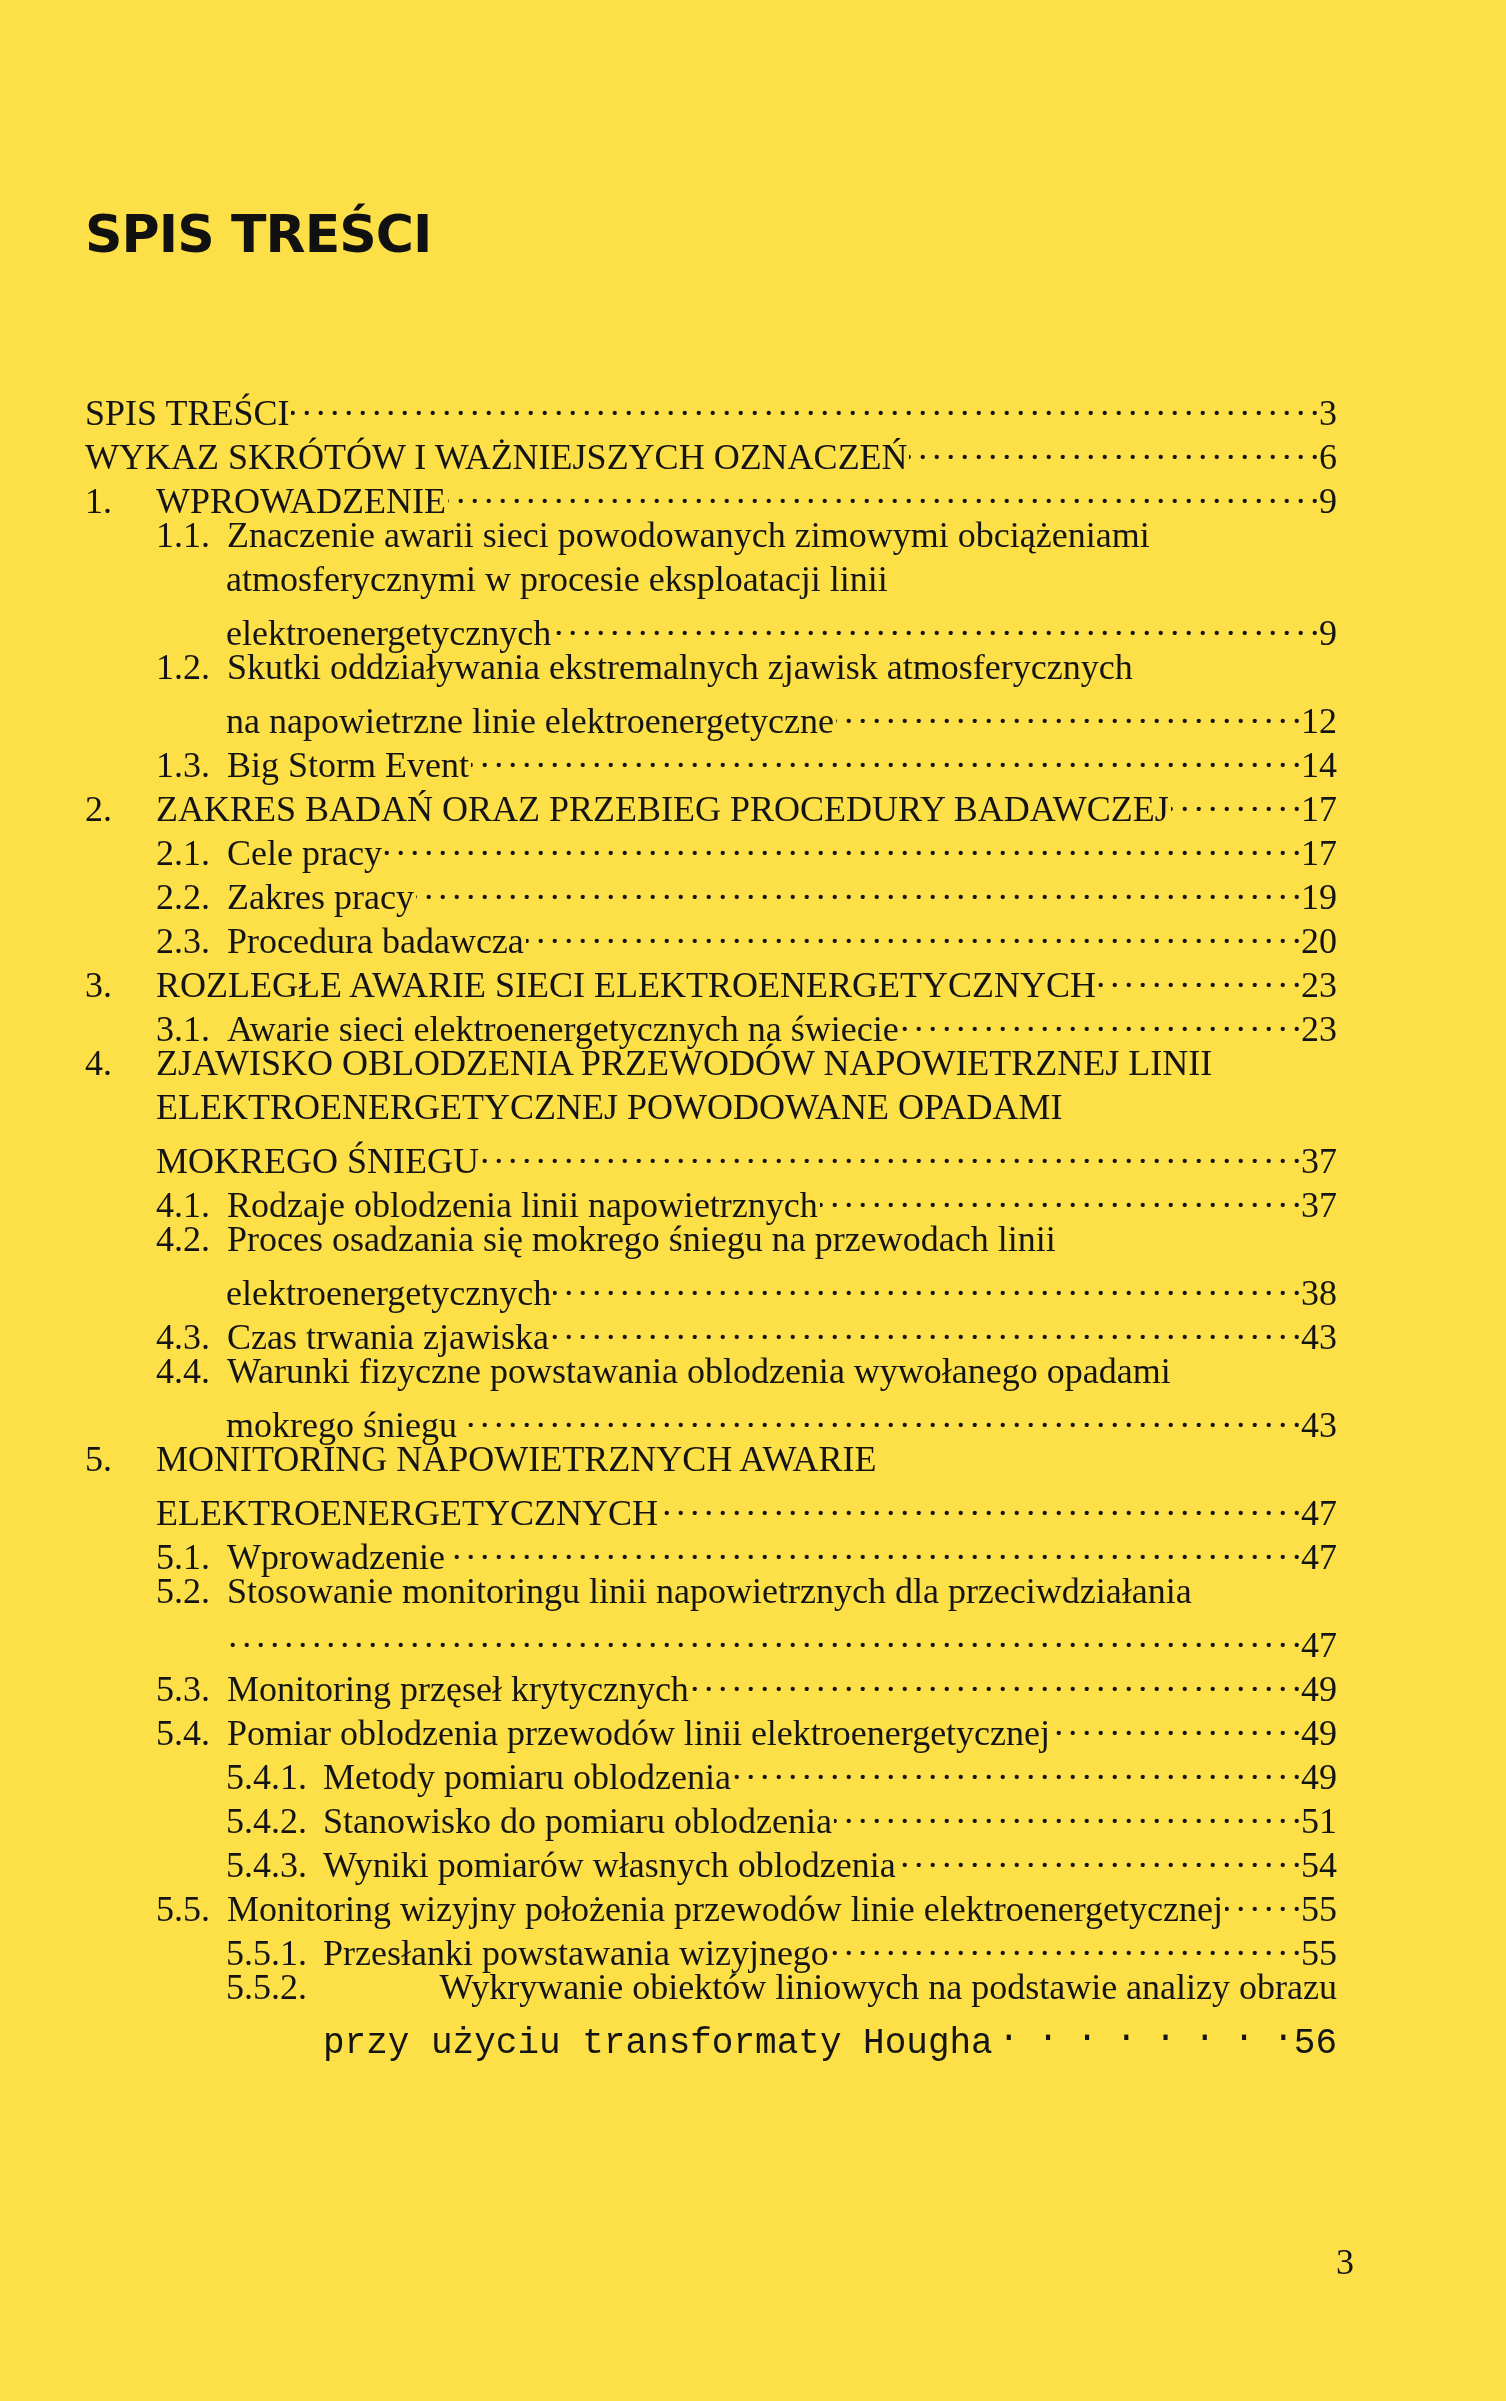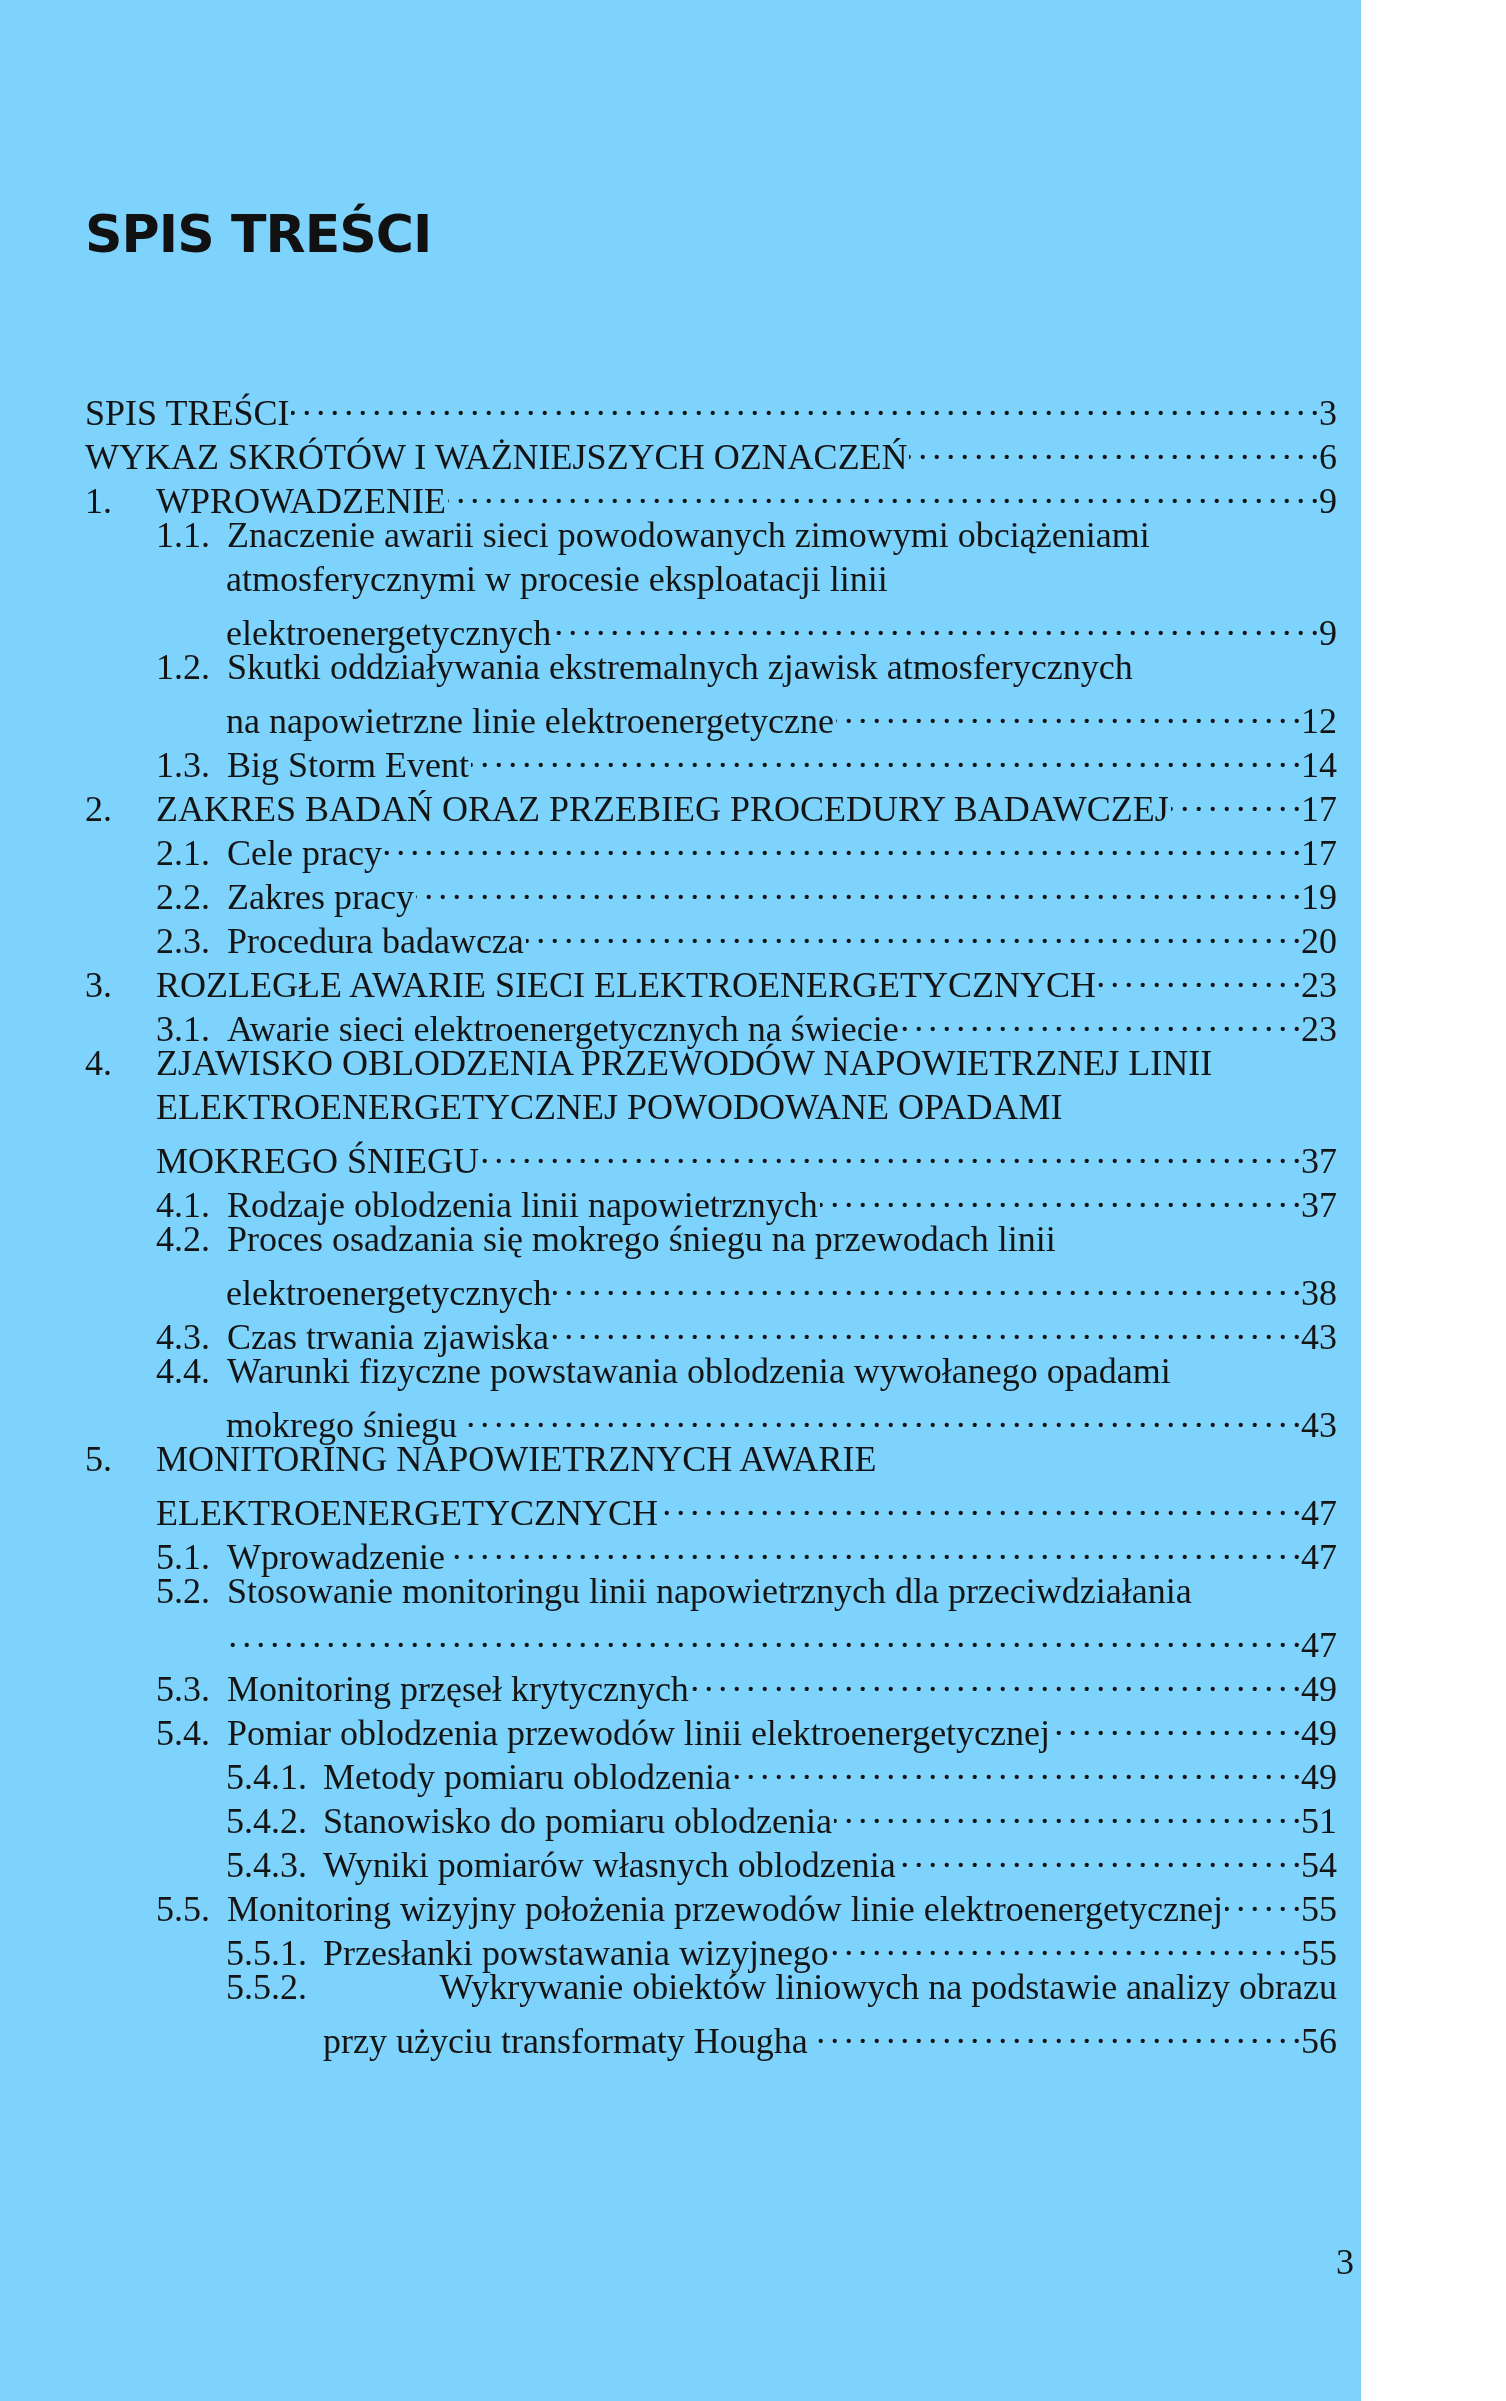--- a/index.html
+++ b/index.html
@@ -1,37 +1,37 @@
 <!DOCTYPE html>
 <html style="font-size:14.3px"><head>
 <meta charset="utf-8">
 <style>
   html, body { margin:0; padding:0; background:#ffffff; }
   body { width:1506px; height:2401px; position:relative; overflow:hidden; color:#111; }
-  .page { position:absolute; left:0; top:0; width:1361px; height:2401px; background:#7dd3fc; }
+  .page { position:absolute; left:0; top:0; width:1506px; height:2401px; background:#fde047; }
   .title {
     position:absolute; left:85px; top:204px;
     font-family:"DejaVu Sans", sans-serif; font-weight:bold; font-size:52px;
     letter-spacing:-0.9px; color:#111; margin:0;
   }
   .toc { position:absolute; left:85px; top:381px; width:1252px; }
   .line {
     position:relative; height:44px; line-height:44px;
     font-family:"Liberation Serif", serif; font-size:36px; color:#141414;
     display:flex; align-items:baseline; white-space:nowrap;
   }
   .num { display:inline-block; flex:0 0 auto; }
   .lvl0 .num { width:71px; }
   .lvl1 { padding-left:71px; }
   .lvl1 .num { width:71px; }
   .lvl2 { padding-left:141px;justify-content:space-between; }
   .lvl2 .num { width:97px; }
   .cont0 { padding-left:71px; }
   .cont1 { padding-left:141px; }
-  .cont2 { padding-left:238px; }
+  .cont2 { padding-left:238px;font-family:Liberation Mono, monospace; }
   .text { flex:0 0 auto; }
   .leader {
     flex:1 1 auto; overflow:hidden; margin:0 1.8px;
     position:relative; height:44px;
   }
   .leader::before {
     content:". . . . . . . . . . . . . . . . . . . . . . . . . . . . . . . . . . . . . . . . . . . . . . . . . . . . . . . . . . . . . . . . . . . . . . . . . . . . . . . . . . . . . . . . . . . . . . . . . . . . . . . . . . . . . . . . . . . . . . . . . . . . . . . . . . . . . . . . . . . . . . . . . . . . . . . . . . . . . . . . . . . . . . . . . .";
     position:absolute; right:0; bottom:0; white-space:nowrap;
     letter-spacing:-2px; font-size:36px; line-height:44px;
   }

